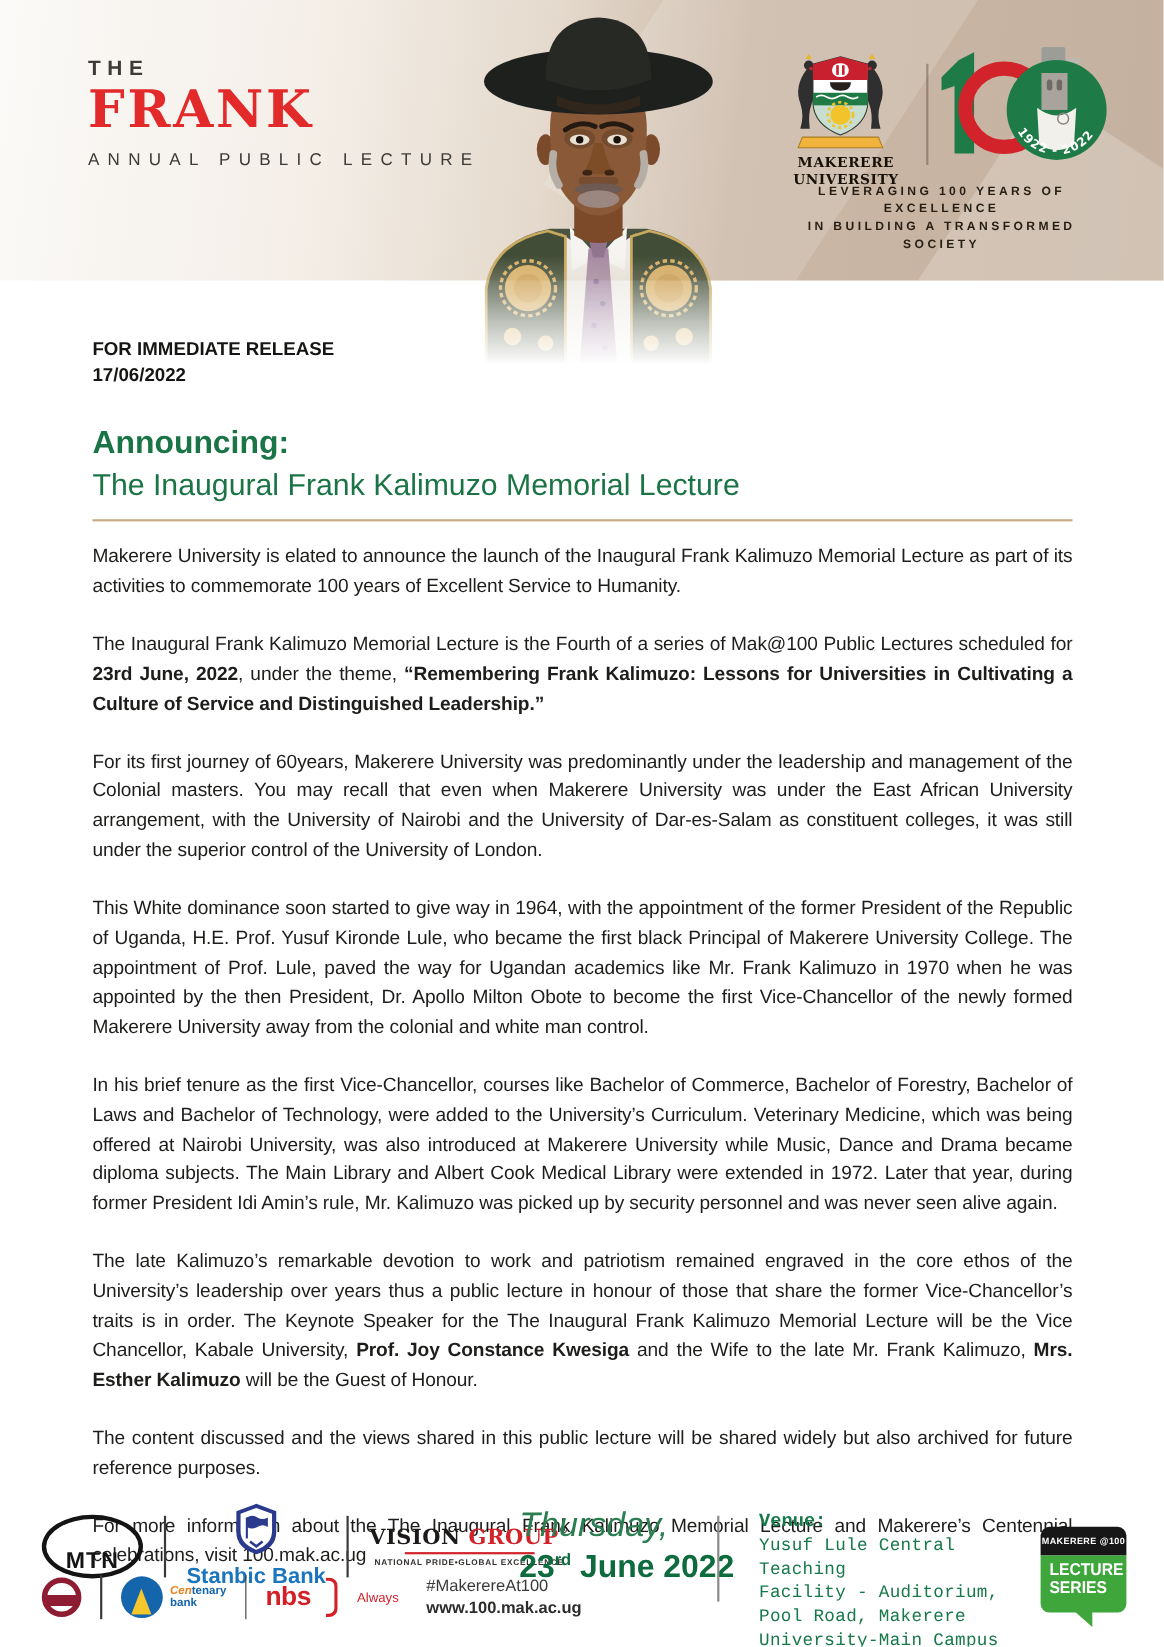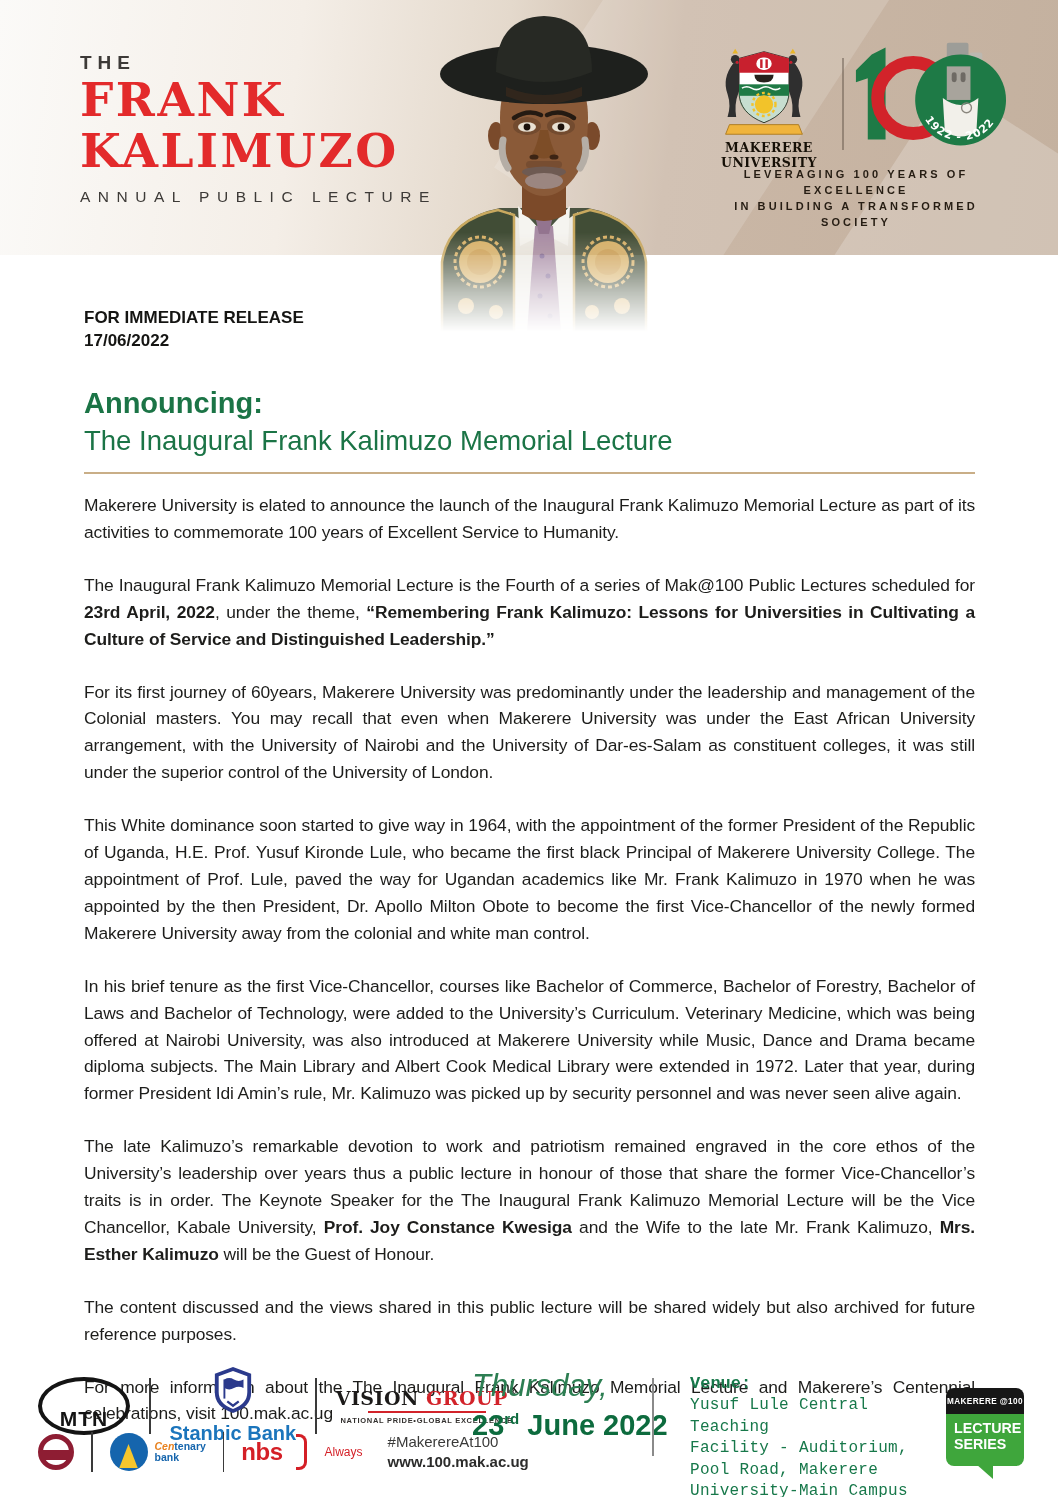--- a/index.html
+++ b/index.html
@@ -113,21 +113,20 @@
 
 <div class="page">
 
   <header class="banner">
     <div class="sheen s1"></div>
     <div class="sheen s2"></div>
 
     <div class="brand">
       <div class="brand-the">THE</div>
       <div class="brand-name">FRANK</div>
-      <div class="brand-name">KALIMUZO</div>
       <div class="brand-sub">ANNUAL PUBLIC LECTURE</div>
     </div>
 
     <svg class="crest" width="96" height="92" viewBox="0 0 100 92">
 
       <path d="M18,16 Q6,32 12,48 Q16,60 12,72 L21,72 Q19,58 23,48 Q30,32 24,16 Z" fill="#2f2f2f"></path>
       <circle cx="20" cy="12" r="4.5" fill="#2f2f2f"></circle>
       <path d="M17,6 L20,1 L23,6 Z" fill="#e7b62a"></path>
       <circle cx="22" cy="15" r="1.6" fill="#c8202e"></circle>
       <path d="M82,16 Q94,32 88,48 Q84,60 88,72 L79,72 Q81,58 77,48 Q70,32 76,16 Z" fill="#2f2f2f"></path>
@@ -242,21 +241,21 @@
   </div>
 
   <main class="article">
     <div class="release-label">FOR IMMEDIATE RELEASE</div>
     <div class="release-date">17/06/2022</div>
     <h1 class="kicker">Announcing:</h1>
     <h2 class="title">The Inaugural Frank Kalimuzo Memorial Lecture</h2>
     <hr class="rule">
     <div class="press-body">
         <p><span>Makerere University is elated to announce the launch of the Inaugural Frank Kalimuzo Memorial Lecture as part of its activities to commemorate 100 years of Excellent Service to Humanity.</span></p>
-        <p><span>The Inaugural Frank Kalimuzo Memorial Lecture is the Fourth of a series of Mak@100 Public Lectures scheduled for </span><b>23rd April, 2022</b><span>, under the theme, </span><b>“Remembering Frank Kalimuzo: Lessons for Universities in Cultivating a Culture of Service and Distinguished Leadership.”</b></p>
+        <p><span>The Inaugural Frank Kalimuzo Memorial Lecture is the Fourth of a series of Mak@100 Public Lectures scheduled for </span><b>23rd June, 2022</b><span>, under the theme, </span><b>“Remembering Frank Kalimuzo: Lessons for Universities in Cultivating a Culture of Service and Distinguished Leadership.”</b></p>
         <p><span>For its first journey of 60years, Makerere University was predominantly under the leadership and management of the Colonial masters. You may recall that even when Makerere University was under the East African University arrangement, with the University of Nairobi and the University of Dar-es-Salam as constituent colleges, it was still under the superior control of the University of London.</span></p>
         <p><span>This White dominance soon started to give way in 1964, with the appointment of the former President of the Republic of Uganda, H.E. Prof. Yusuf Kironde Lule, who became the first black Principal of Makerere University College. The appointment of Prof. Lule, paved the way for Ugandan academics like Mr. Frank Kalimuzo in 1970 when he was appointed by the then President, Dr. Apollo Milton Obote to become the first Vice-Chancellor of the newly formed Makerere University away from the colonial and white man control.</span></p>
         <p><span>In his brief tenure as the first Vice-Chancellor, courses like Bachelor of Commerce, Bachelor of Forestry, Bachelor of Laws and Bachelor of Technology, were added to the University’s Curriculum. Veterinary Medicine, which was being offered at Nairobi University, was also introduced at Makerere University while Music, Dance and Drama became diploma subjects. The Main Library and Albert Cook Medical Library were extended in 1972. Later that year, during former President Idi Amin’s rule, Mr. Kalimuzo was picked up by security personnel and was never seen alive again.</span></p>
         <p><span>The late Kalimuzo’s remarkable devotion to work and patriotism remained engraved in the core ethos of the University’s leadership over years thus a public lecture in honour of those that share the former Vice-Chancellor’s traits is in order. The Keynote Speaker for the The Inaugural Frank Kalimuzo Memorial Lecture will be the Vice Chancellor, Kabale University, </span><b>Prof. Joy Constance Kwesiga</b><span> and the Wife to the late Mr. Frank Kalimuzo, </span><b>Mrs. Esther Kalimuzo</b><span> will be the Guest of Honour.</span></p>
         <p><span>The content discussed and the views shared in this public lecture will be shared widely but also archived for future reference purposes.</span></p>
         <p><span>For more information about the The Inaugural Frank Kalimuzo Memorial Lecture and Makerere’s Centennial celebrations, visit 100.mak.ac.ug</span></p>
       </div>
   </main>
 
   <footer class="footer">

